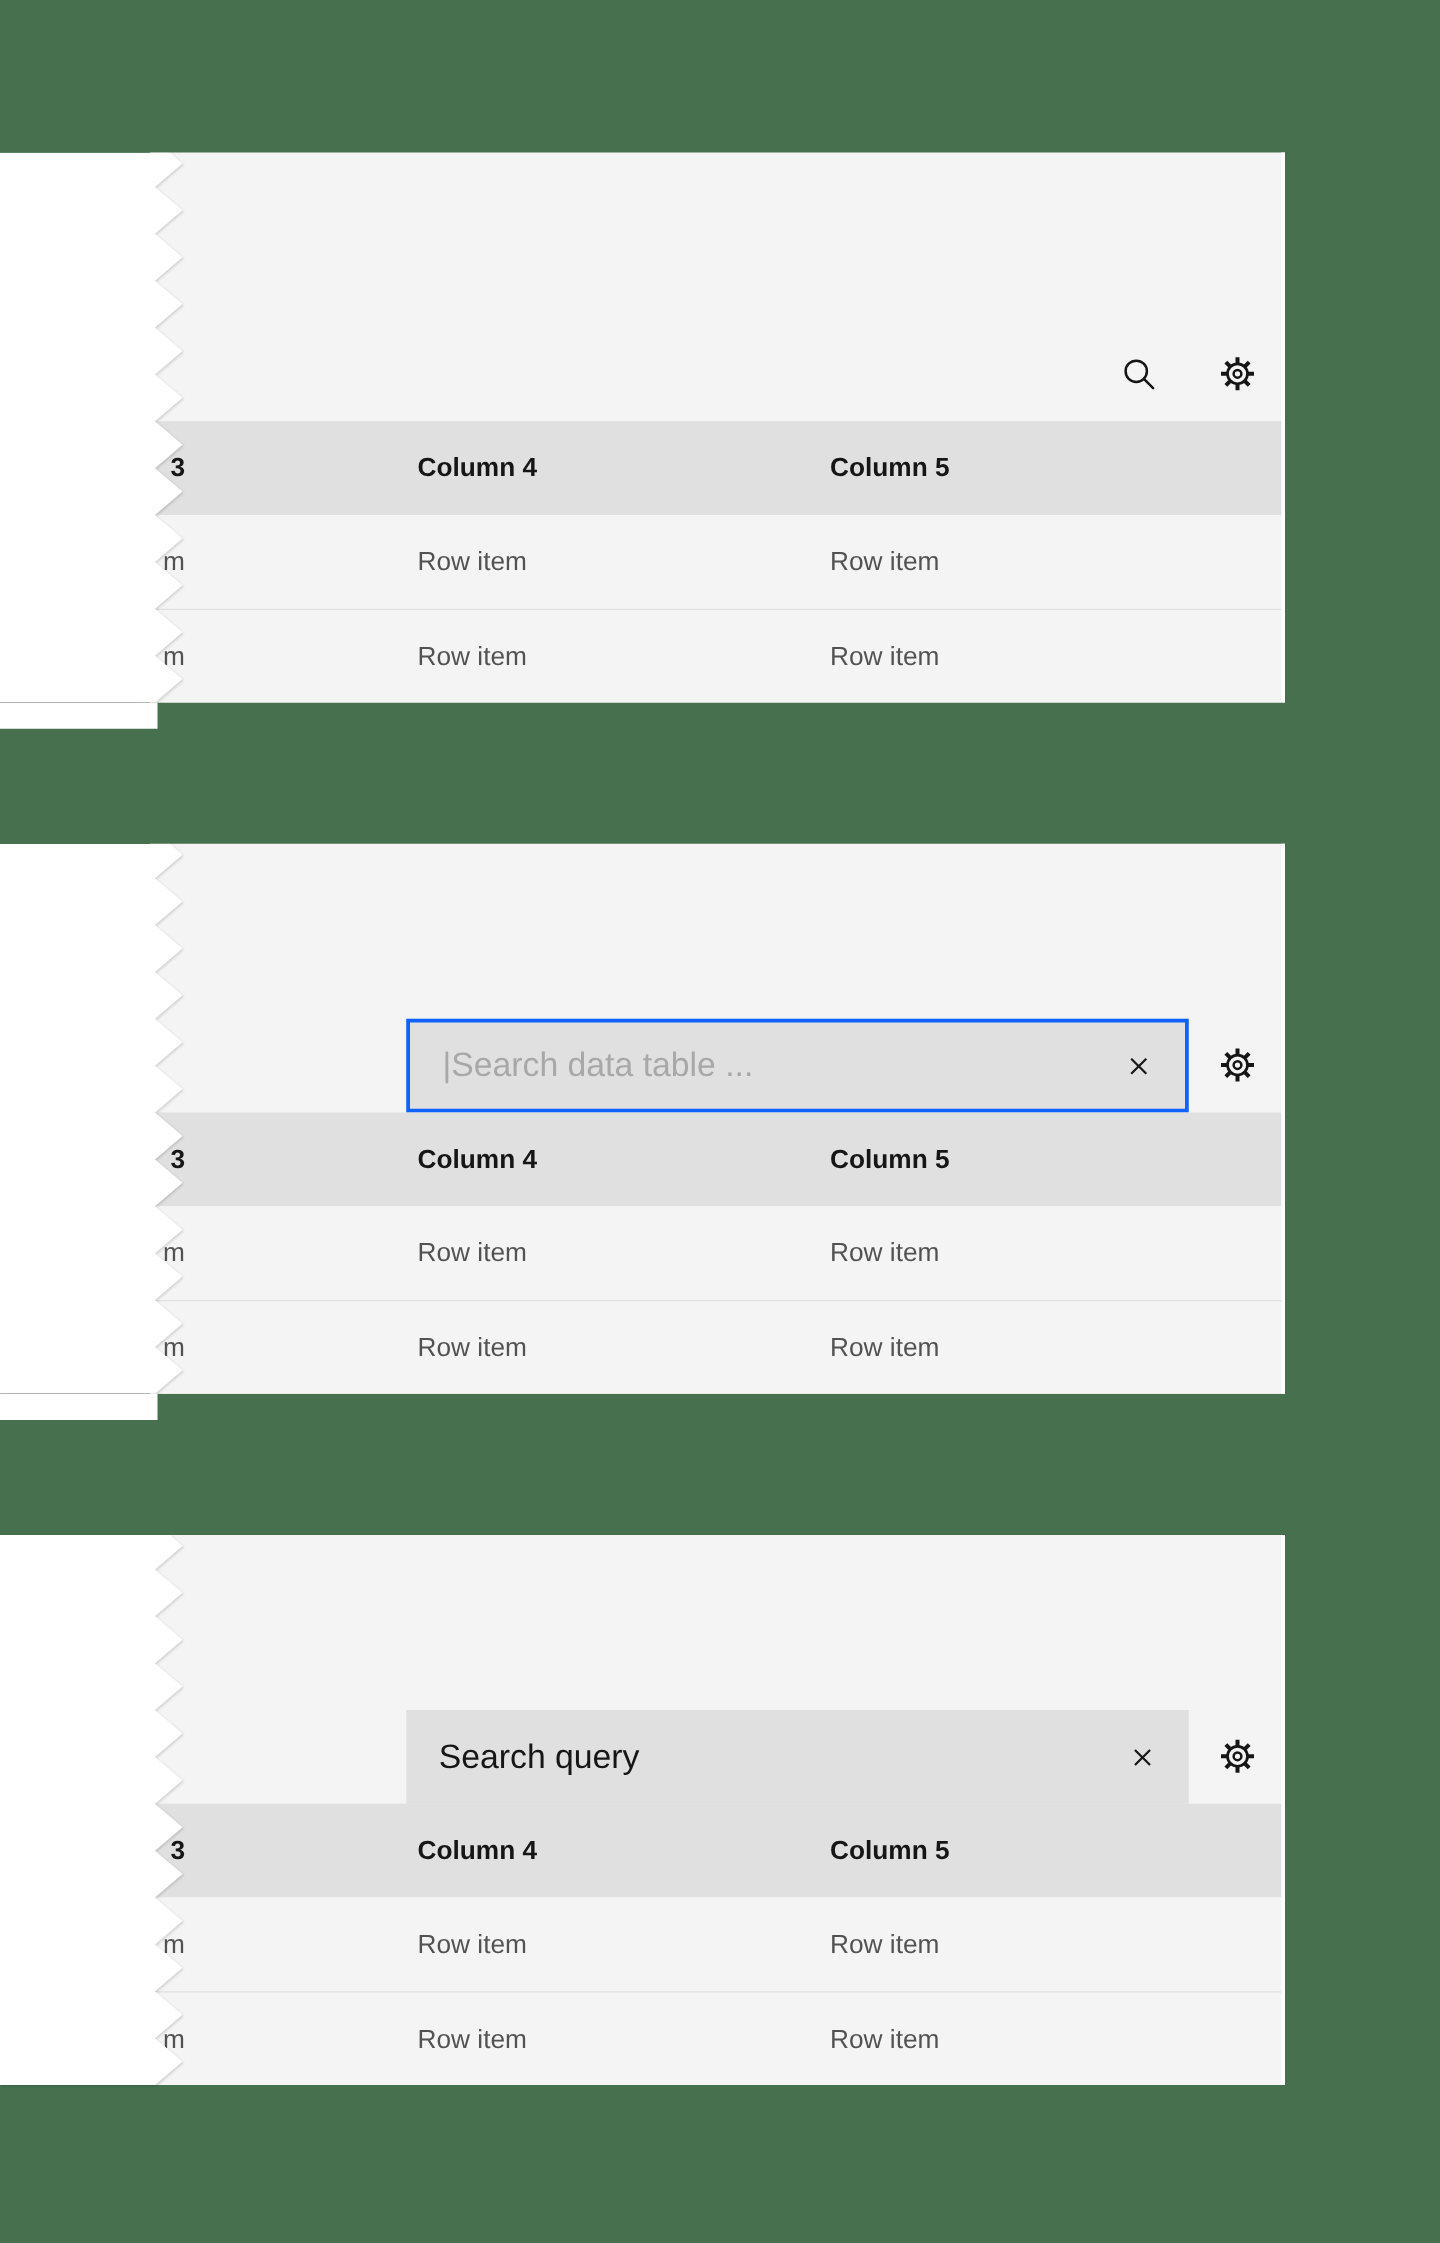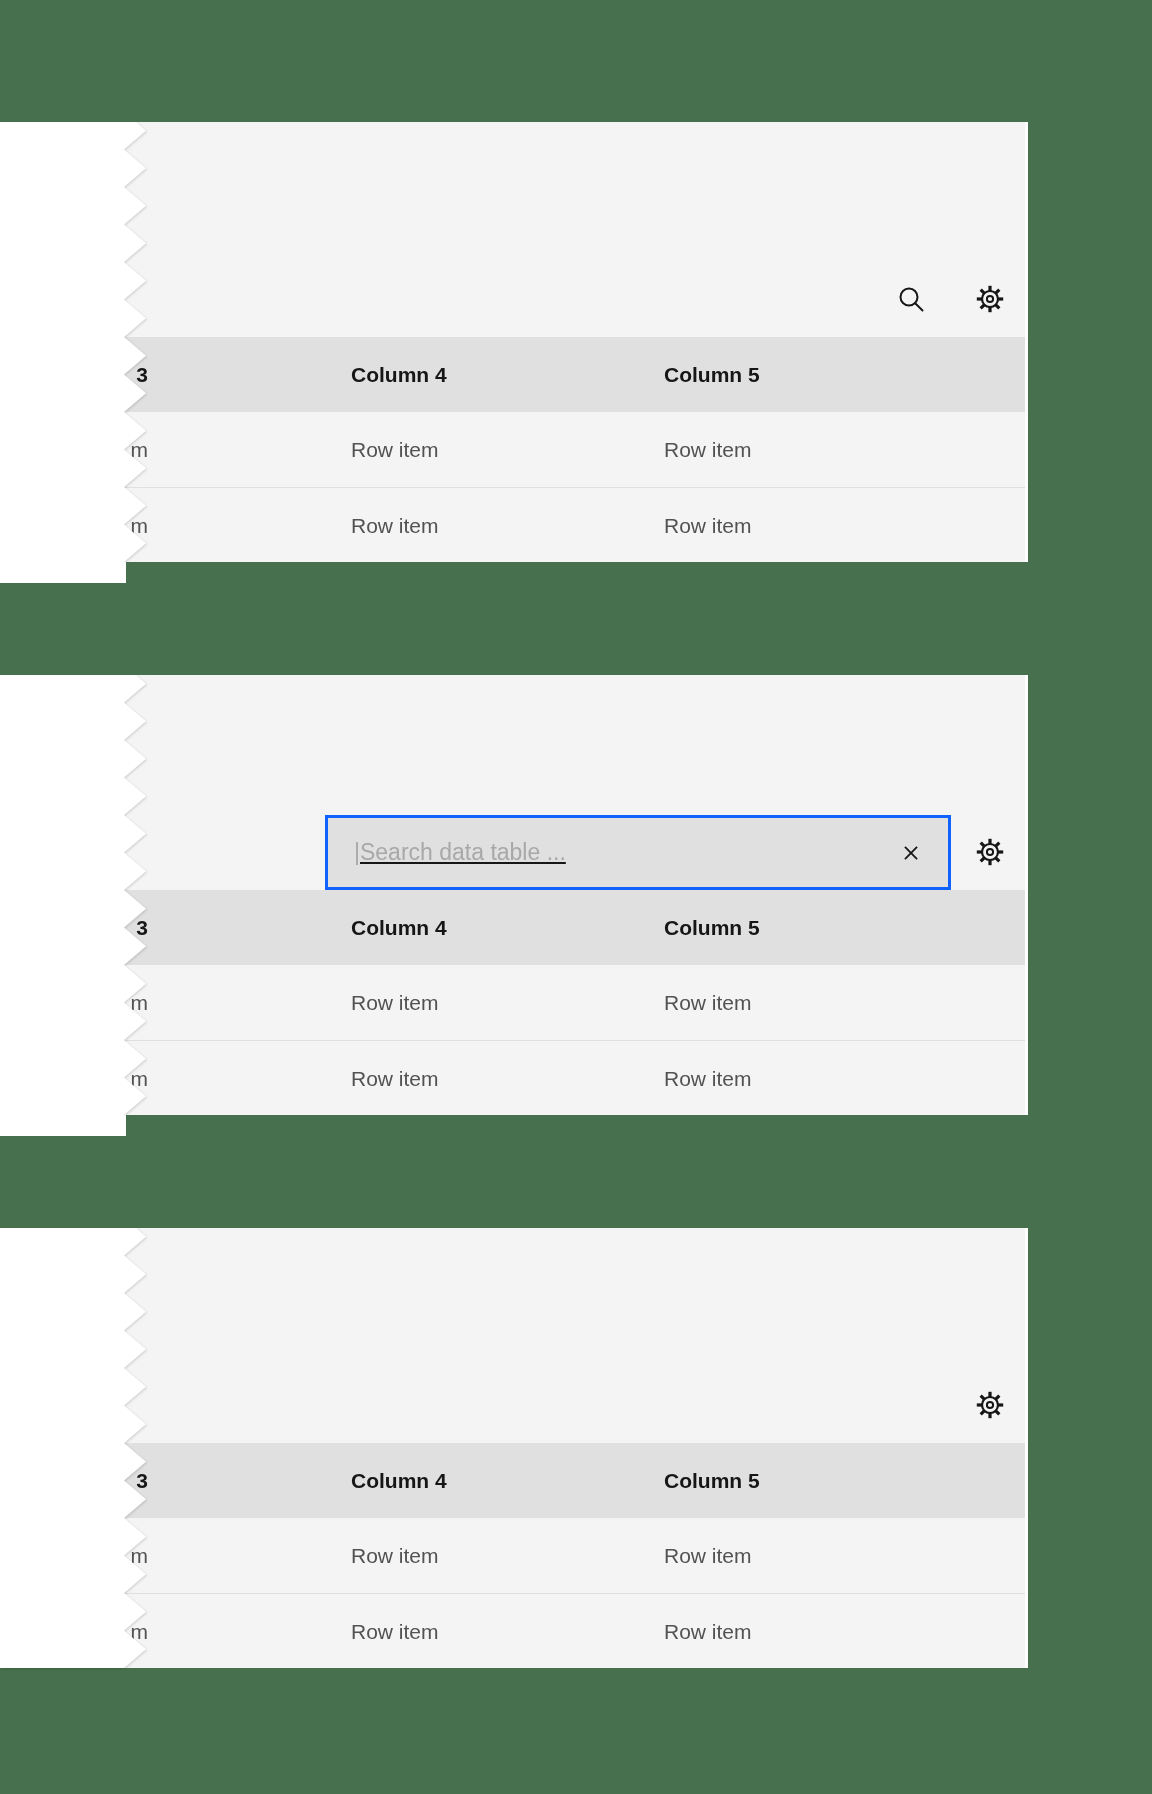--- a/index.html
+++ b/index.html
@@ -41,40 +41,40 @@
     color:var(--icon);display:flex;align-items:center;justify-content:center;cursor:pointer;padding:0;
   }
   .btn-search{left:774px;} .btn-settings{left:853px;}
 
   .search-field{
     position:absolute;left:205px;top:0;width:626px;height:75px;background:var(--field-bg);
   }
   .search-field.focused{border:3px solid var(--focus);}
   .search-input{
     position:absolute;inset:0;width:100%;height:100%;border:none;background:transparent;
-    font-family:inherit;font-size:23px;color:var(--text-primary);padding:0 70px 0 26px;outline:none;text-decoration:underline;
+    font-family:inherit;font-size:27px;color:var(--text-primary);padding:0 70px 0 26px;outline:none;
   }
   .search-input::placeholder{color:var(--placeholder);opacity:1;}
   .clear-btn{
     position:absolute;right:24px;top:50%;transform:translateY(-50%);
     width:26px;height:26px;border:none;background:transparent;color:var(--icon);
     display:flex;align-items:center;justify-content:center;cursor:pointer;padding:0;
   }
 
   
   .t-header{
     position:absolute;left:0;top:215px;width:905px;height:75px;background:var(--header-bg);
     font-weight:700;font-size:21px;color:var(--text-primary);line-height:75px;
   }
   .t-row{
     position:absolute;left:0;width:905px;height:75px;background:var(--card-bg);
     font-size:21px;color:var(--text-secondary);line-height:75px;
   }
   .t-row.r1{top:290px;} .t-row.r2{top:365px;border-top:1px solid var(--divider);}
-  .cell-4{position:absolute;left:231px;white-space:nowrap;}
+  .cell-4{position:absolute;left:214px;white-space:nowrap;}
   .cell-5{position:absolute;left:544px;white-space:nowrap;}
   .tail-clip{position:absolute;left:11px;top:0;width:17px;height:100%;overflow:hidden;}
   .tail-clip span{position:absolute;right:0;top:0;white-space:nowrap;}
 
   svg{display:block;}
 </style>
 </head>
 <body>
 
 <section class="panel panel-1">
@@ -192,20 +192,31 @@
   </div>
   <div class="torn-wrap">
       <div class="torn"></div>
     </div>
   <div class="torn-tab"></div>
 </section>
 
 <section class="panel panel-3">
   <div class="card">
     <div class="toolbar">
+      <div class="search-field">
+        <input class="search-input" type="text" value="Search query" style="">
+        <button class="clear-btn">
+          <span>
+            <svg width="22" height="22" viewBox="0 0 20 20" stroke="currentColor" stroke-width="1.6">
+              <line x1="4.5" y1="4.5" x2="15.5" y2="15.5"></line>
+                <line x1="15.5" y1="4.5" x2="4.5" y2="15.5"></line>
+            </svg>
+          </span>
+        </button>
+      </div>
       <button class="icon-btn btn-settings">
         <span>
           <svg width="30" height="30" viewBox="0 0 30 30">
             <g fill="#161616">
               <rect x="13.4" y="1.8" width="3.2" height="5.4"></rect>
               <rect x="13.4" y="1.8" width="3.2" height="5.4" transform="rotate(45 15 15)"></rect>
               <rect x="13.4" y="1.8" width="3.2" height="5.4" transform="rotate(90 15 15)"></rect>
               <rect x="13.4" y="1.8" width="3.2" height="5.4" transform="rotate(135 15 15)"></rect>
               <rect x="13.4" y="1.8" width="3.2" height="5.4" transform="rotate(180 15 15)"></rect>
               <rect x="13.4" y="1.8" width="3.2" height="5.4" transform="rotate(225 15 15)"></rect>

